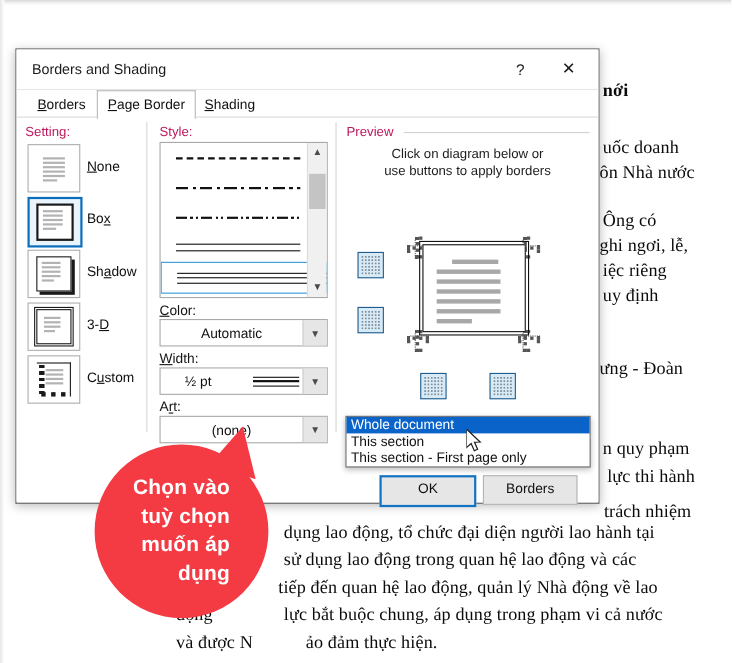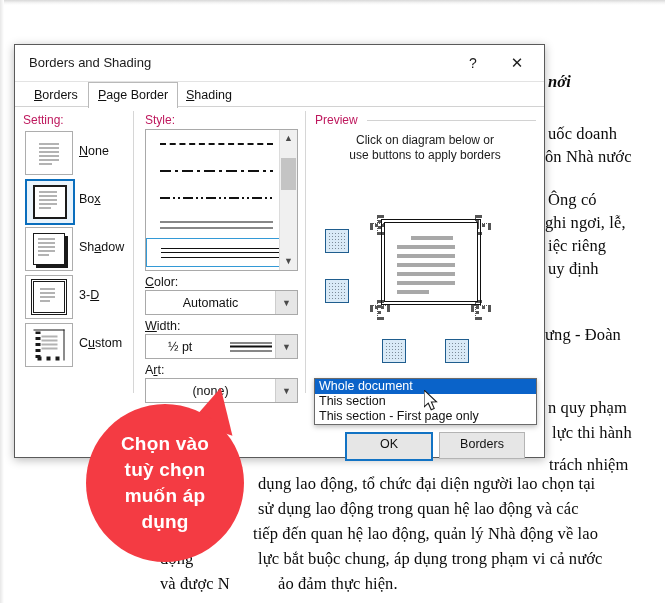--- a/index.html
+++ b/index.html
@@ -19,21 +19,21 @@
     background: #ffffff;
   }
   .doc-line {
     position: absolute;
     font-family: "Liberation Serif", serif;
     font-size: 16.5px;
     color: #0b0b0b;
     white-space: pre;
     letter-spacing: 0.1px;
   }
-  .doc-line.bold { font-weight: bold; font-style: italic; }
+  .doc-line.bold { font-weight: bold; }
   
   #page-top-shade {
     position: absolute; left: 0; top: 0; width: 665px; height: 5px;
     background: linear-gradient(#d8d8d8, #f4f4f4 55%, #ffffff);
   }
   #page-left-shade {
     position: absolute; left: 0; top: 0; width: 4px; height: 603px;
     background: linear-gradient(90deg,#e7e7e7,#ffffff);
   }
 
@@ -345,21 +345,21 @@
     border-left: 18px solid transparent;
     border-right: 26px solid transparent;
     border-bottom: 42px solid #f43b43;
     transform: rotate(18deg);
     z-index: 49;
   }
   #callout-text {
     color: #ffffff;
     font-size: 19px;
     font-weight: bold;
-    text-align: center;
+    text-align: right;
     line-height: 26px;
     letter-spacing: .2px;
     white-space: pre-line;
   }
 </style>
 </head>
 <body>
 
 <div id="doc-layer">
   <div id="page-top-shade"></div>
@@ -370,21 +370,21 @@
       <div class="doc-line" style="left: 545px; top: 147px;">ôn Nhà nước</div>
       <div class="doc-line" style="left: 548px; top: 190px;">Ông có</div>
       <div class="doc-line" style="left: 545px; top: 213px;">ghi ngơi, lễ,</div>
       <div class="doc-line" style="left: 548px; top: 236px;">iệc riêng</div>
       <div class="doc-line" style="left: 548px; top: 259px;">uy định</div>
       <div class="doc-line" style="left: 545px; top: 325px;">ưng - Đoàn</div>
       <div class="doc-line" style="left: 548px; top: 398px;">n quy phạm</div>
       <div class="doc-line" style="left: 552px; top: 423px;">lực thi hành</div>
       <div class="doc-line" style="left: 549px; top: 455px;">trách nhiệm</div>
       <div class="doc-line" style="left: 160px; top: 474px;">c</div>
-      <div class="doc-line" style="left: 258px; top: 474px;">dụng lao động, tổ chức đại diện người lao chọn tại</div>
+      <div class="doc-line" style="left: 258px; top: 474px;">dụng lao động, tổ chức đại diện người lao hành tại</div>
       <div class="doc-line" style="left: 160px; top: 499px;">c</div>
       <div class="doc-line" style="left: 258px; top: 499px;">sử dụng lao động trong quan hệ lao động và các</div>
       <div class="doc-line" style="left: 160px; top: 524px;">qu</div>
       <div class="doc-line" style="left: 253px; top: 524px;">tiếp đến quan hệ lao động, quản lý Nhà động về lao</div>
       <div class="doc-line" style="left: 160px; top: 549px;">động</div>
       <div class="doc-line" style="left: 258px; top: 549px;">lực bắt buộc chung, áp dụng trong phạm vi cả nước</div>
       <div class="doc-line" style="left: 160px; top: 574px;">và được N</div>
       <div class="doc-line" style="left: 278px; top: 574px;">ảo đảm thực hiện.</div>
     </div>
 </div>

